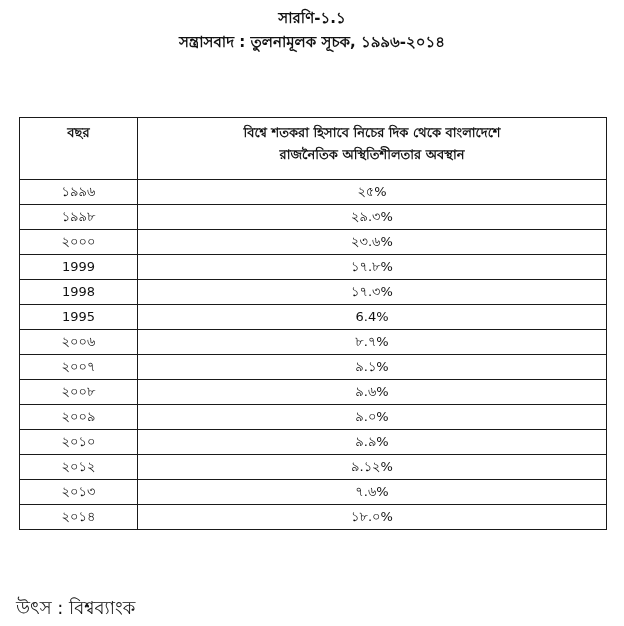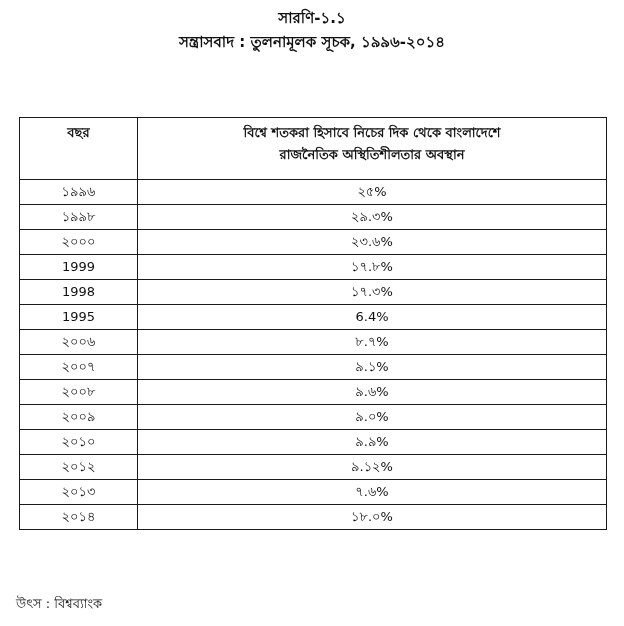--- a/index.html
+++ b/index.html
@@ -56,21 +56,21 @@
       box-sizing: border-box;
     }
     .data-table tbody td {
       height: 24px;
       line-height: 24px;
     }
     .source {
       position: absolute;
       left: 16px;
       top: 594px;
-      font-size: 13px;
+      font-size: 18px;
       white-space: nowrap;
     }
   </style>
 </head>
 <body>
 
 <div class="title-block">
   <div class="title-line">সারণি-১.১</div>
   <div class="title-line">সন্ত্রাসবাদ : তুলনামূলক সূচক, ১৯৯৬-২০১৪</div>
 </div>

